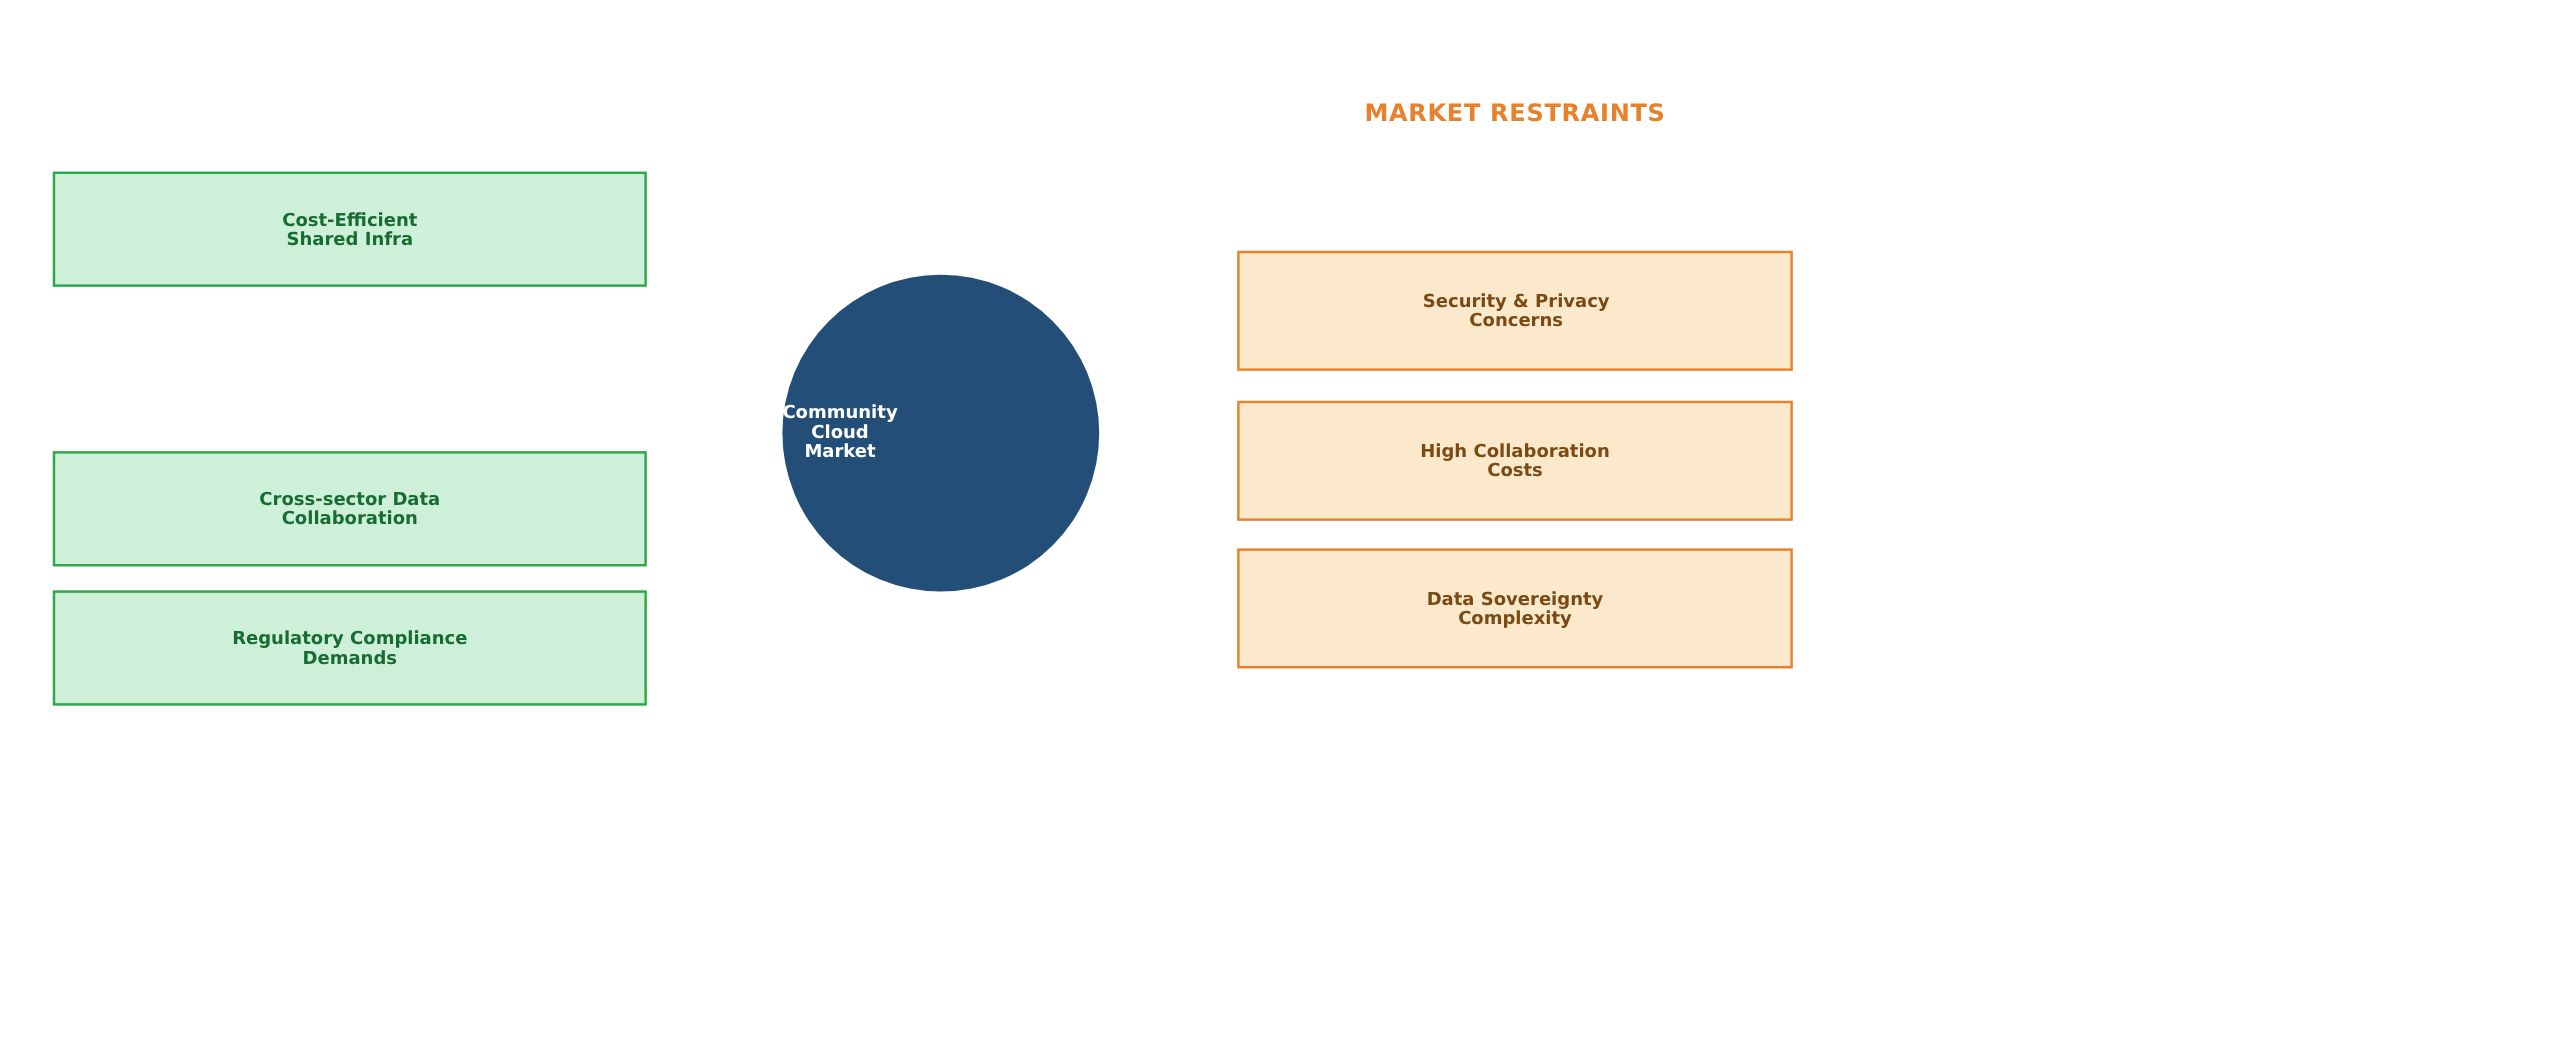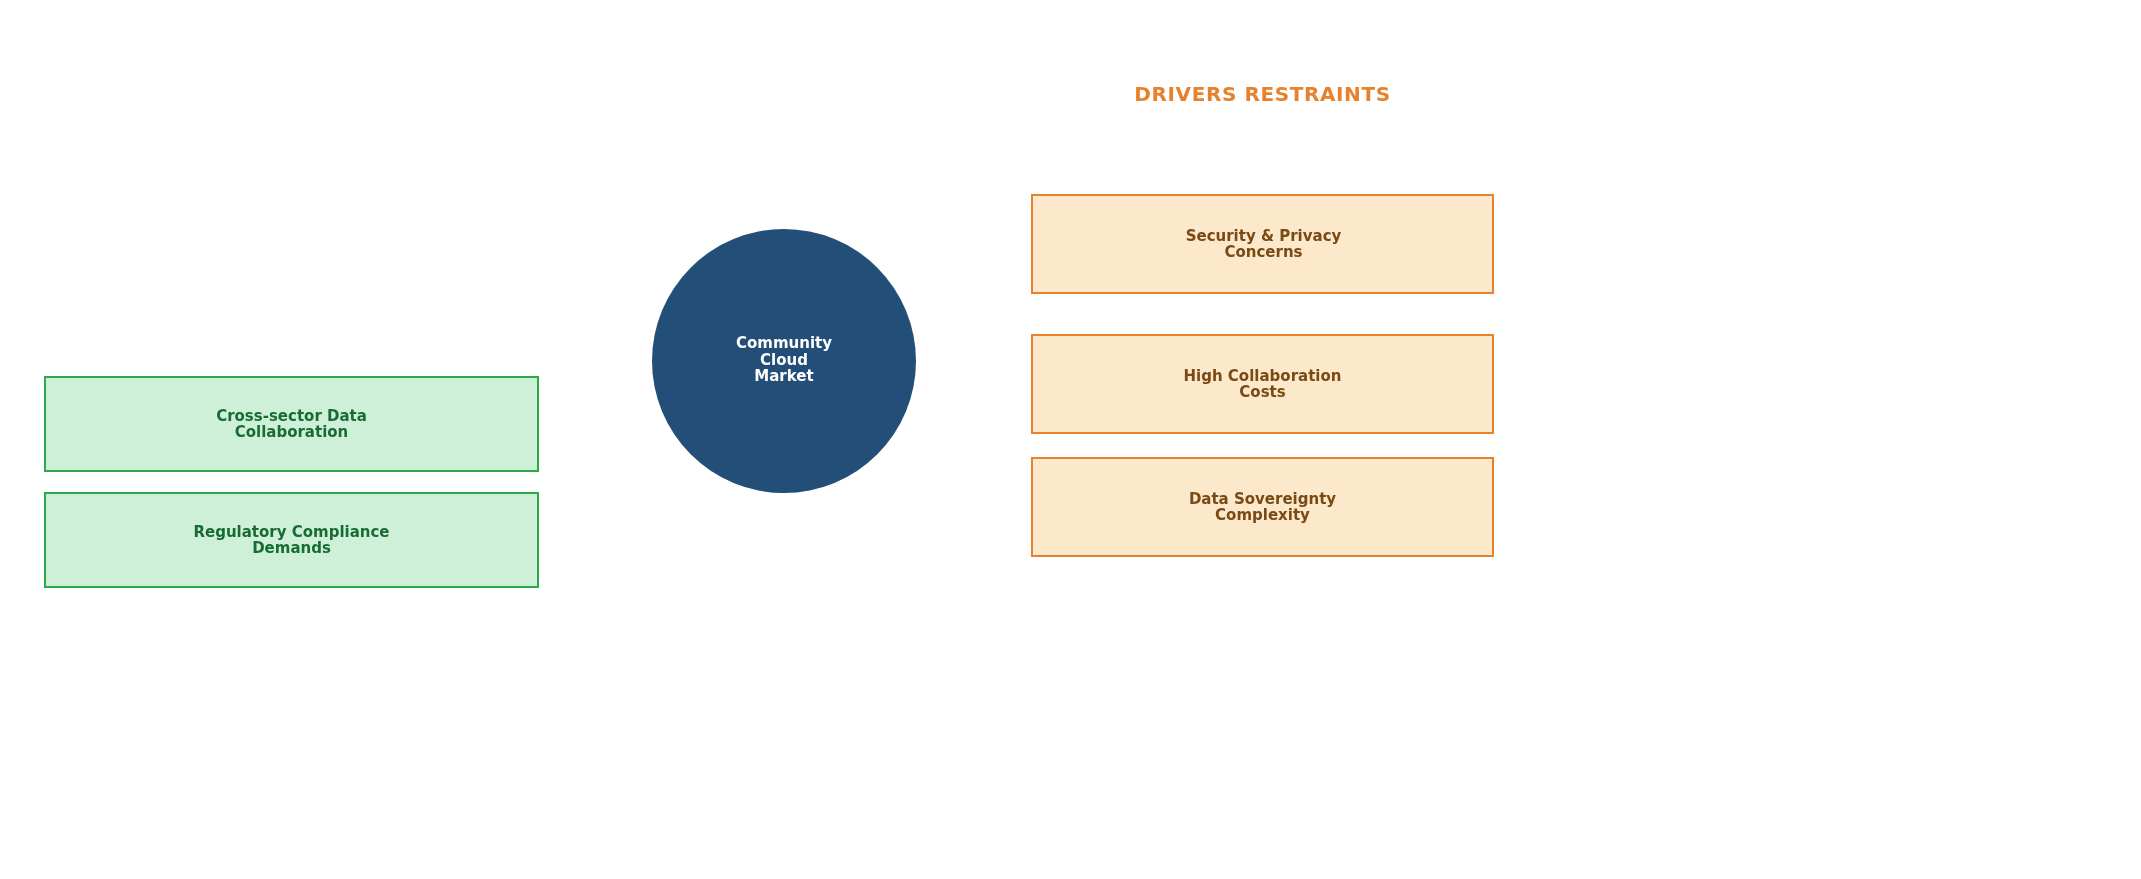--- a/index.html
+++ b/index.html
@@ -90,70 +90,74 @@
     border: 2px solid #E8812B;
     color: #7A4A14;
   }
 
   
   .driver-0    { top: 143px; }
   .driver-1    { top: 260px; }
   .driver-2    { top: 376px; }
   .driver-3    { top: 492px; }
 
-  .restraint-0 { top: 194px; padding-left: 12px; }
+  .restraint-0 { top: 209px; padding-left: 12px; }
   .restraint-1 { top: 334px; }
   .restraint-2 { top: 457px; }
 
   
   .hub {
     position: absolute;
     left: 652px;
     top: 229px;
     width: 264px;
     height: 264px;
     border-radius: 50%;
     background: #224E78;
     display: flex;
     align-items: center;
-    justify-content: center;
+    justify-content: flex-start;
   }
   .hub-label {
     color: #ffffff;
     font-size: 15px;
     font-weight: bold;
     line-height: 1.12;
     text-align: center;
     white-space: pre-line;
     margin-top: -2px;
   }
 </style>
 </head>
 <body>
 
 <div id="canvas">
 
 
 
+  <div class="factor-box driver driver-0">
+    <span class="box-label">Cost-Efficient
+Shared Infra</span>
+  </div>
   <div class="factor-box driver driver-2">
     <span class="box-label">Cross-sector Data
 Collaboration</span>
   </div>
   <div class="factor-box driver driver-3">
     <span class="box-label">Regulatory Compliance
 Demands</span>
   </div>
 
   <div class="hub">
     <span class="hub-label">Community
 Cloud
 Market</span>
   </div>
 
-  <div class="col-heading restraints">DRIVERS RESTRAINTS</div>
+  <div class="col-heading restraints">MARKET RESTRAINTS</div>
 
   <div class="factor-box restraint restraint-0">
     <span class="box-label">Security &amp; Privacy
 Concerns</span>
   </div>
   <div class="factor-box restraint restraint-1">
     <span class="box-label">High Collaboration
 Costs</span>
   </div>
   <div class="factor-box restraint restraint-2">

